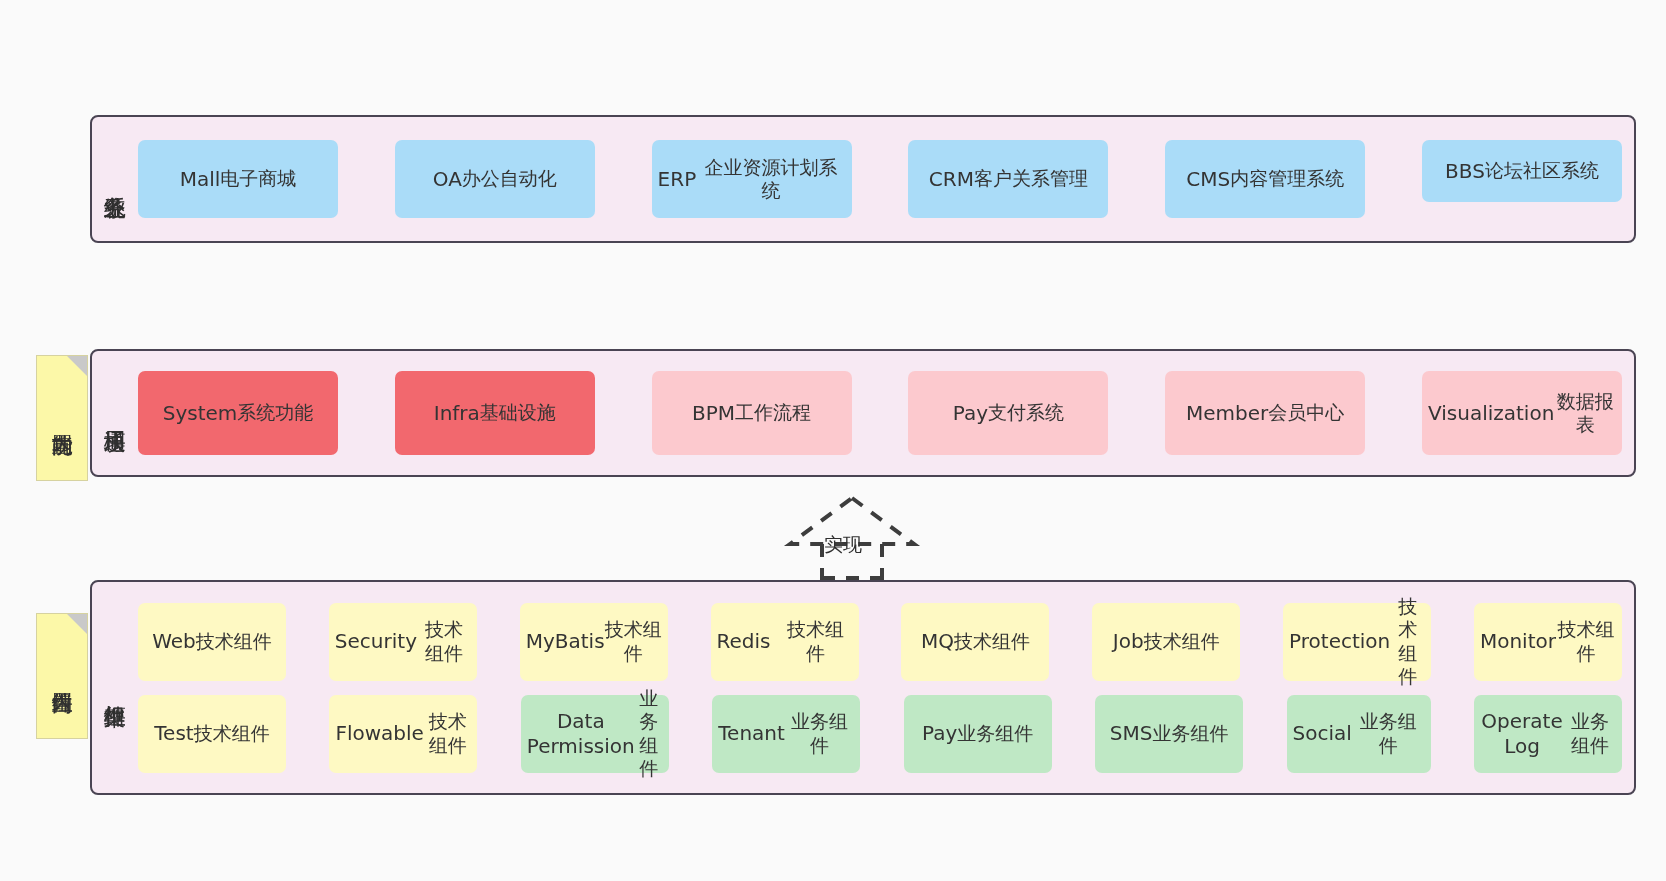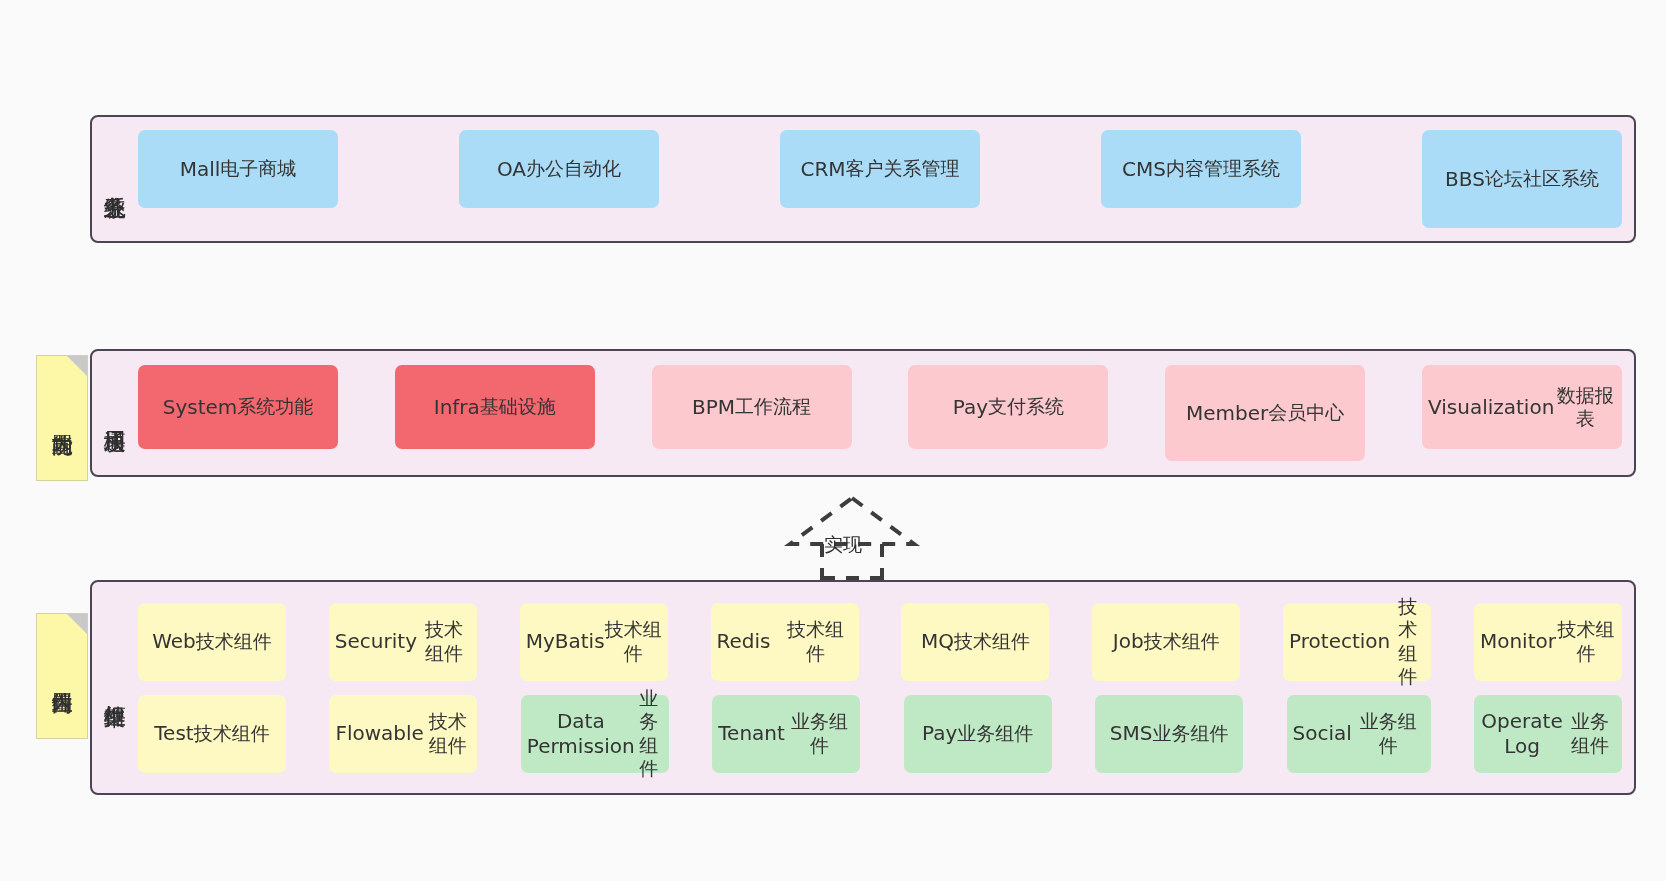--- a/index.html
+++ b/index.html
@@ -154,28 +154,32 @@
       <div class="row" id="row-business">
           <div class="box blue" style="height: 78px; width: 200px;">
             <div class="en">Mall</div>
             <div class="cn">电子商城</div>
           </div>
           <div class="box blue" style="height: 78px; width: 200px;">
             <div class="en">OA</div>
             <div class="cn">办公自动化</div>
           </div>
           <div class="box blue" style="height: 78px; width: 200px;">
+            <div class="en">ERP</div>
+            <div class="cn">企业资源计划系统</div>
+          </div>
+          <div class="box blue" style="height: 78px; width: 200px;">
             <div class="en">CRM</div>
             <div class="cn">客户关系管理</div>
           </div>
           <div class="box blue" style="height: 78px; width: 200px;">
             <div class="en">CMS</div>
             <div class="cn">内容管理系统</div>
           </div>
-          <div class="box blue" style="height: 98px; width: 200px;">
+          <div class="box blue" style="height: 62px; width: 200px;">
             <div class="en">BBS</div>
             <div class="cn">论坛社区系统</div>
           </div>
         </div>
     </div>
   </div>
 
 
   <div class="note" id="note-common" style="left:36px; top:355px; height:126px;">内置功能</div>
 
@@ -192,21 +196,21 @@
             <div class="cn">基础设施</div>
           </div>
           <div class="box pink" style="height: 84px; width: 200px;">
             <div class="en">BPM</div>
             <div class="cn">工作流程</div>
           </div>
           <div class="box pink" style="height: 84px; width: 200px;">
             <div class="en">Pay</div>
             <div class="cn">支付系统</div>
           </div>
-          <div class="box pink" style="height: 96px; width: 200px;">
+          <div class="box pink" style="height: 84px; width: 200px;">
             <div class="en">Member</div>
             <div class="cn">会员中心</div>
           </div>
           <div class="box pink" style="height: 84px; width: 200px;">
             <div class="en">Visualization</div>
             <div class="cn">数据报表</div>
           </div>
         </div>
     </div>
   </div>

